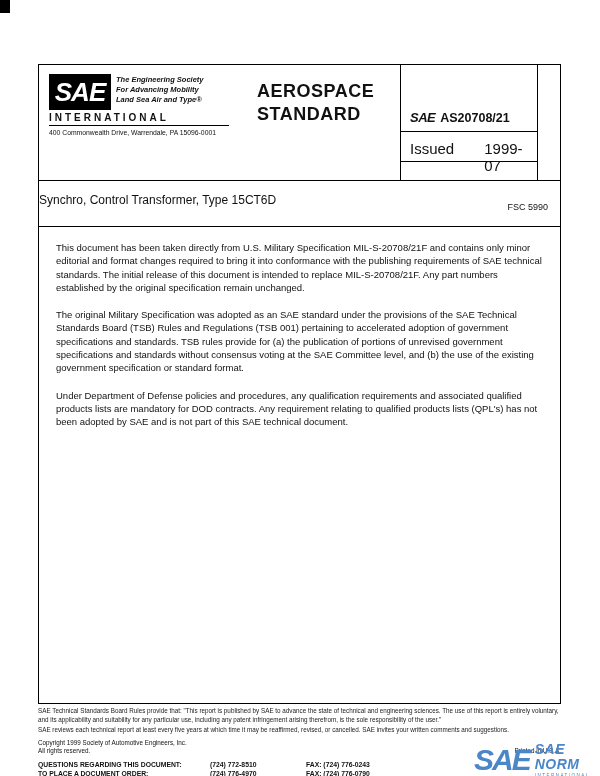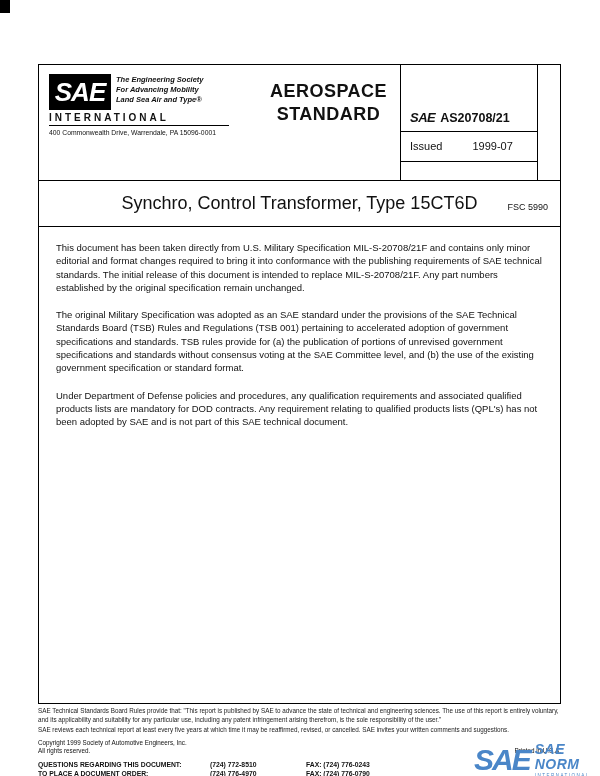--- a/index.html
+++ b/index.html
@@ -22,34 +22,34 @@
   .logo-row{display:flex;gap:5px;align-items:flex-start;}
   .sae-box{
     background:#000;color:#fff;font-style:italic;font-weight:bold;
     font-size:26px;width:62px;height:36px;display:flex;align-items:center;
     justify-content:center;letter-spacing:-1px;flex:0 0 auto;
   }
   .tagline{font-size:7.5px;font-weight:bold;font-style:italic;line-height:1.3;padding-top:1px;}
   .international{font-size:10px;font-weight:bold;letter-spacing:3px;margin-top:2px;width:180px;border-bottom:1px solid #000;padding-bottom:2px;}
   .address{font-size:6.8px;margin-top:3px;}
 
-  .header-center{flex:1;text-align:center;padding-top:15px;font-weight:bold;font-size:18px;line-height:1.25;letter-spacing:0.5px;}
+  .header-center{flex:1;padding-top:15px;font-weight:bold;font-size:18px;line-height:1.25;letter-spacing:0.5px;}
 
   .header-right{width:160px;border-left:1px solid #000;display:flex;box-sizing:border-box;}
   .hr-main{flex:1;display:flex;flex-direction:column;}
   .hr-side{width:22px;border-left:1px solid #000;}
   .doc-number-row{border-bottom:1px solid #000;padding:9px 6px 6px 9px;display:flex;align-items:baseline;gap:5px;}
   .doc-number-prefix{font-style:italic;font-weight:bold;font-size:13px;letter-spacing:-0.5px;}
   .doc-number{font-weight:bold;font-size:12.5px;margin-top:37px;}
-  .issued-row{padding:8px 9px;font-size:11px;display:flex;gap:30px;border-bottom:1px solid #000;height:30px;box-sizing:border-box;}
+  .issued-row{padding:8px 9px;font-size:15px;display:flex;gap:30px;border-bottom:1px solid #000;height:30px;box-sizing:border-box;}
   .hr-empty{flex:1;}
 
   
   .title-section{border-bottom:1px solid #000;position:relative;height:46px;box-sizing:border-box;}
-  .doc-title{text-align:center;font-size:18px;padding-top:12px;}
+  .doc-title{text-align:left;font-size:12px;padding-top:12px;}
   .fsc{position:absolute;right:12px;bottom:14px;font-size:9px;}
 
   
   .body-section{flex:1;padding:14px 17px 0 17px;font-size:9.5px;}
   .notice-heading{text-align:center;font-size:10.5px;margin:6px 0 18px 0;letter-spacing:1px;font-weight:normal;}
   p.doc-para{margin:0 0 14px 0;line-height:1.4;}
 
   
   .footer{position:absolute;left:38px;top:707px;width:523px;}
   .legal{font-size:6.3px;line-height:1.35;color:#222;}

